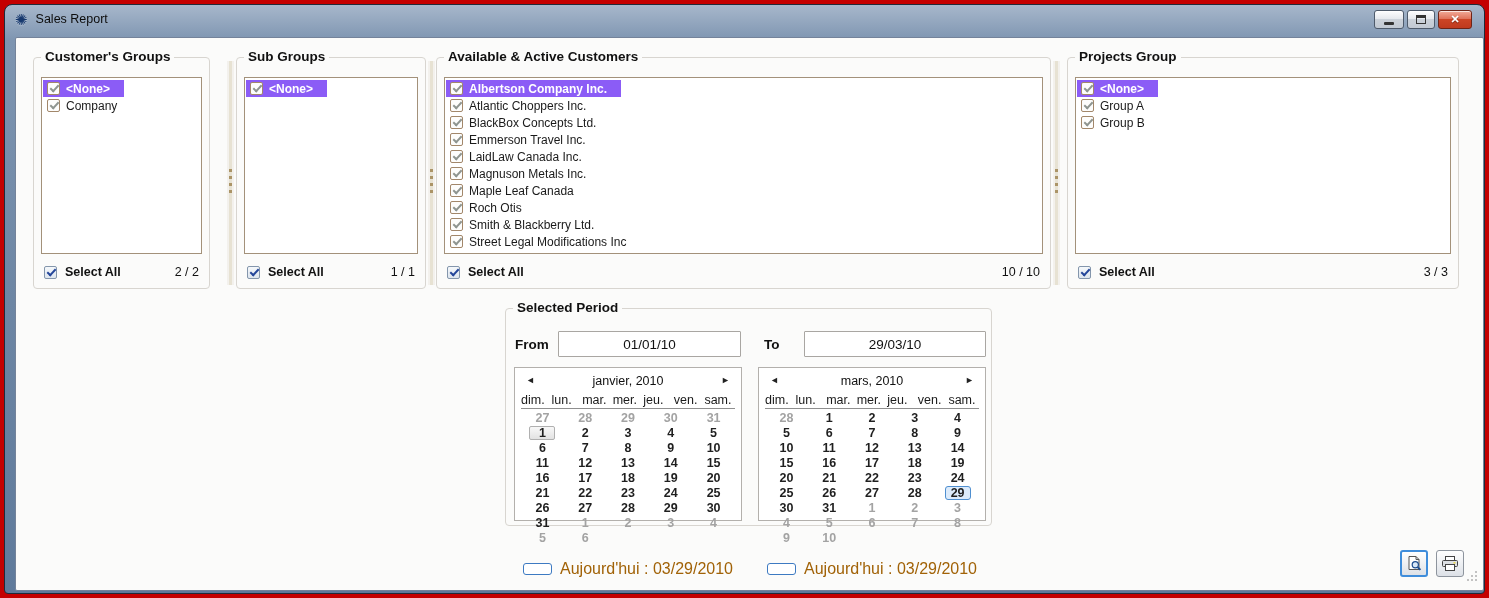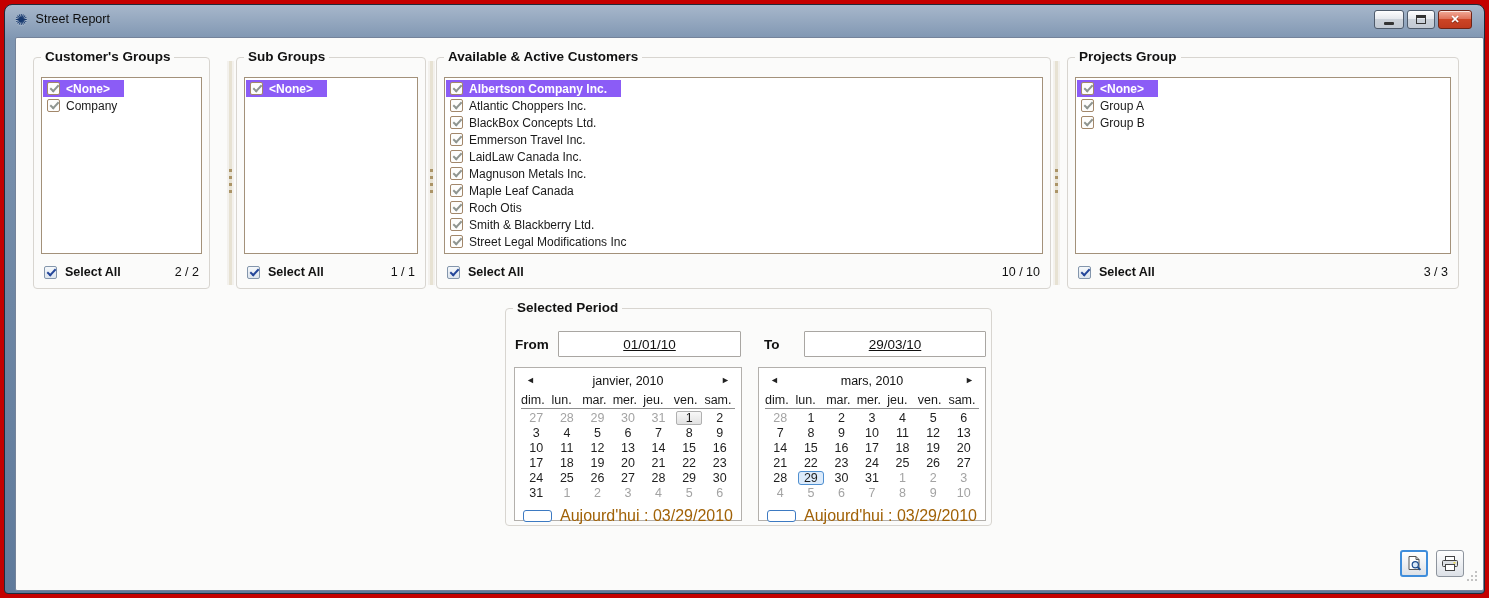--- a/index.html
+++ b/index.html
@@ -64,33 +64,33 @@
     background:linear-gradient(90deg,#f3f1ed 0 2px,#e7e2d3 2px 5px,#f3f1ed 5px); }
   .sp1 { left:222px; } .sp2 { left:423px; } .sp3 { left:1048px; }
   .splitter::after { content:""; position:absolute; left:2px; top:108px; width:3px; height:26px;
     background:repeating-linear-gradient(180deg,#ab9467 0 3px,transparent 3px 7px); }
 
   
   .period { left:500px; top:303px; width:487px; height:218px; }
   .fl { position:absolute; font-size:13.5px; font-weight:bold; color:#111; }
   .from-label { left:9px; top:28px; } .to-label { left:258px; top:28px; }
   .date-input { position:absolute; top:22px; height:26px; border:1px solid #a9a6a2; background:#fff;
-    text-align:center; font-family:"Liberation Sans",sans-serif; font-size:13.5px; color:#111; border-radius:1px;text-decoration:underline; }
+    text-align:center; font-family:"Liberation Sans",sans-serif; font-size:13.5px; color:#111; border-radius:1px; }
   .from-input { left:52px; width:183px; } .to-input { left:298px; width:182px; }
 
   .calendar { position:absolute; top:58px; width:228px; height:154px; border:1px solid #b3b0ac; background:#fff; }
   .cal-from { left:8px; } .cal-to { left:252px; }
   .cal-header { position:relative; height:25px; }
   .cal-title { display:block; text-align:center; line-height:26px; font-size:12.5px; color:#111; }
   .cal-arrow { position:absolute; top:8px; font-size:9px; color:#222; line-height:1; cursor:default; }
   .cal-arrow.left { left:11px; } .cal-arrow.right { right:11px; }
   .cal-days { display:grid; grid-template-columns:repeat(7,1fr); margin:0 6px; padding-bottom:1px;
     border-bottom:1px solid #8f8f8f; }
   .dayname { text-align:left; font-size:12.5px; color:#1a1a1a; }
-  .cal-grid { display:grid; grid-template-columns:repeat(7,1fr); grid-auto-rows:15px; margin:2px 6px 6px; }
+  .cal-grid { display:grid; grid-template-columns:repeat(5,1fr); grid-auto-rows:15px; margin:2px 6px 14px;font-weight:bold; }
   .datecell { text-align:center; font-size:12.5px; line-height:15px; color:#1f1f1f; }
   .datecell.out { color:#a3a3a3; }
   .selday { display:inline-block; width:26px; height:14px; line-height:13px; border:1px solid #b0b0b0;
     border-radius:2px; background:linear-gradient(180deg,#f8f8f8,#e2e2e2); }
   .today { display:inline-block; width:26px; height:14px; line-height:13px; border:1px solid #4f8fd0;
     border-radius:3px; background:#dcebfb; }
   .cal-footer { margin-top:4px; display:flex; align-items:center; justify-content:center; gap:8px; }
   .today-box { width:29px; height:12px; border:1px solid #3d7ac2; border-radius:3px; background:#fff; }
   .today-label { font-size:16px; color:#a16207; }
 
@@ -104,21 +104,21 @@
     box-shadow: 8px 0 #c2c2c2, 8px -4px #c2c2c2, 8px -8px #c2c2c2, 4px 0 #c2c2c2, 4px -4px #c2c2c2, 0 0 #c2c2c2; }
 </style>
 </head>
 <body>
 
 <div id="stage">
   <div class="window">
 
     <div class="titlebar">
       <span class="app-icon">✺</span>
-      <span class="title-text">Street Report</span>
+      <span class="title-text">Sales Report</span>
       <div class="win-controls">
         <div class="wbtn min">
             <span class="glyph-min"></span>
           </div>
         <div class="wbtn max">
             <span class="glyph-max"></span>
           </div>
         <div class="wbtn closeb">
             <span class="glyph-close">✕</span>
           </div>

